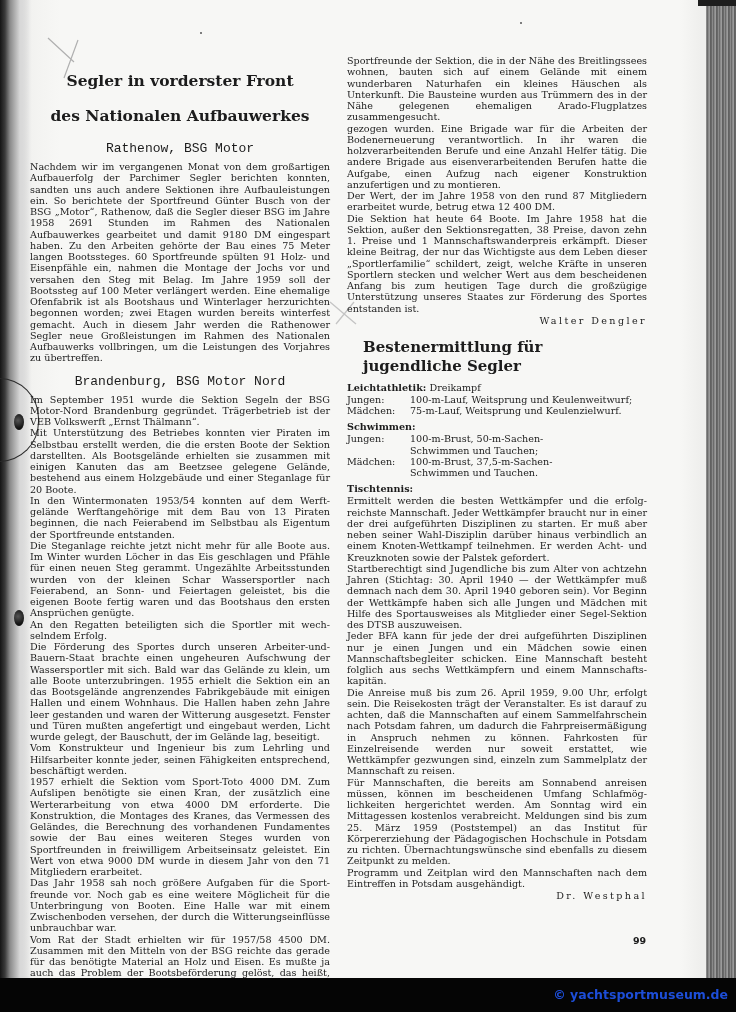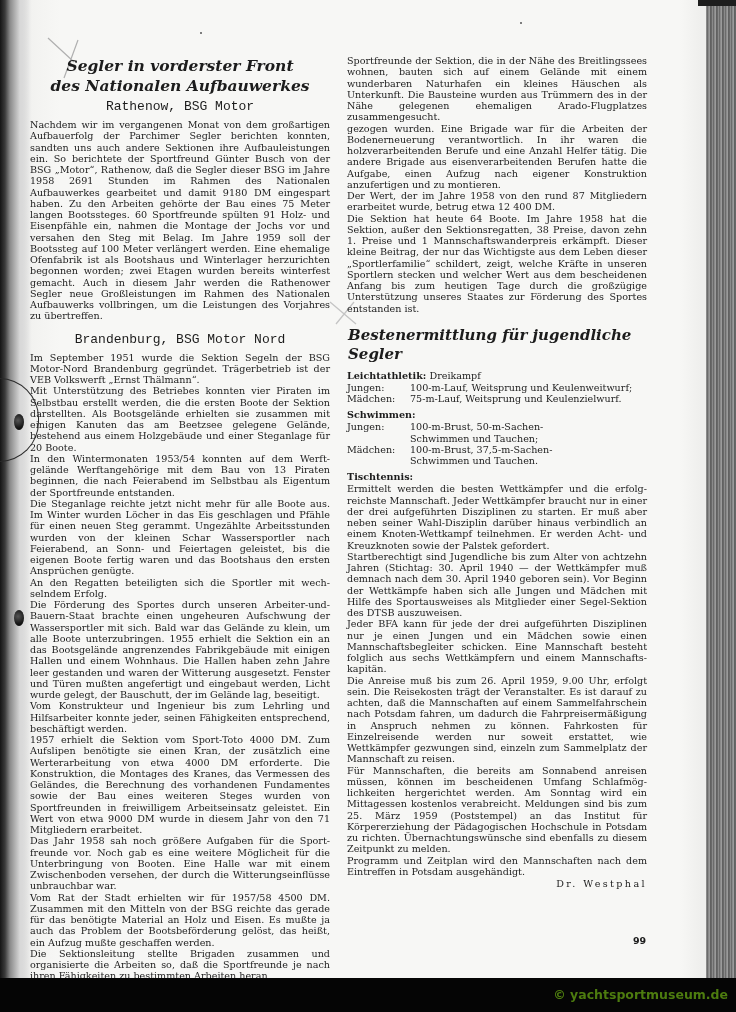--- a/index.html
+++ b/index.html
@@ -26,43 +26,43 @@
     background: #1e1e1e;
   }
   .col { position: absolute; top: 0; }
   .col-left { left: 30px; width: 300px; }
   .col-right { left: 347px; width: 300px; }
   p {
     margin: 0; font-size: 9.6px; line-height: 11.25px; text-align: justify;
     hyphens: manual;
   }
   .headline {
-    font-family: "DejaVu Serif", serif; font-style: italic;
-    font-size: 15.5px; line-height: 19px; text-align: center; margin: 1px;
+    font-family: "DejaVu Serif", serif; 
+    font-size: 15.5px; line-height: 19px; text-align: center; margin: 16px;
   }
   .subhead {
     font-family: Liberation Mono, monospace; font-size: 13px; line-height: 16px;
     text-align: center; margin: 6px 0 4px 0; font-weight: normal;
   }
   .signature {
     text-align: right; letter-spacing: 2.4px; font-size: 9.6px; margin-top: 1px;
   }
   .label-bold { font-weight: bold; font-size: 9.6px; line-height: 12px; margin-top: 5px; }
   .disc-row { display: flex; font-size: 9.6px; line-height: 11.25px; gap: 15px; }
   .disc-key { width: 48px; flex: none; }
   .disc-val { flex: 1; }
   .page-number {
     position: absolute; left: 633px; top: 935px; font-size: 9.5px; font-weight: bold;
     font-family: "DejaVu Sans", sans-serif;
   }
   .footer-bar {
     position: absolute; left: 0; top: 978px; width: 736px; height: 34px; background: #050505;
   }
   .copyright {
-    position: absolute; right: 8px; top: 987px; color: #4d7c0f;
+    position: absolute; right: 8px; top: 987px; color: #1d4ed8;
     font-family: "DejaVu Sans", sans-serif; font-size: 12.5px; font-weight: bold;
   }
   .pencil-mark { position: absolute; }
   .hole {
     position: absolute; width: 10px; height: 16px; border-radius: 50%;
     background: radial-gradient(circle at 40% 40%, #555 0, #1a1a1a 60%, #000 100%);
   }
   .wire {
     position: absolute; border: 1.5px solid #2a2a2a; border-left: none; border-radius: 0 40px 40px 0;
   }
@@ -108,20 +108,21 @@
     <p>Vom Rat der Stadt erhielten wir für 1957/58 4500 DM. Zusammen mit den Mitteln von der BSG reichte das gerade für das benötigte Material an Holz und Eisen. Es mußte ja auch das Problem der Bootsbeförderung gelöst, das heißt, ein Aufzug mußte geschaffen werden.</p>
     <p>Die Sektionsleitung stellte Brigaden zusammen und organisierte die Arbeiten so, daß die Sportfreunde je nach ihren Fähigkeiten zu bestimmten Arbeiten heran­</p>
   </div>
 
   <div class="col col-right">
     <div style="height:55px;"></div>
     <p>Sportfreunde der Sektion, die in der Nähe des Breit­lingssees wohnen, bauten sich auf einem Gelände mit einem wunderbaren Naturhafen ein kleines Häuschen als Unterkunft. Die Bausteine wurden aus Trümmern des in der Nähe gelegenen ehemaligen Arado-Flugplatzes zusammengesucht.</p>
     <p>gezogen wurden. Eine Brigade war für die Arbeiten der Bodenerneuerung verantwortlich. In ihr waren die holzverarbeitenden Berufe und eine Anzahl Helfer tätig. Die andere Brigade aus eisenverarbeitenden Berufen hatte die Aufgabe, einen Aufzug nach eigener Konstruk­tion anzufertigen und zu montieren.</p>
     <p>Der Wert, der im Jahre 1958 von den rund 87 Mitglie­dern erarbeitet wurde, betrug etwa 12 400 DM.</p>
     <p>Die Sektion hat heute 64 Boote. Im Jahre 1958 hat die Sektion, außer den Sektionsregatten, 38 Preise, davon zehn 1. Preise und 1 Mannschaftswanderpreis erkämpft. Dieser kleine Beitrag, der nur das Wichtigste aus dem Leben dieser „Sportlerfamilie“ schildert, zeigt, welche Kräfte in unseren Sportlern stecken und welcher Wert aus dem bescheidenen Anfang bis zum heutigen Tage durch die großzügige Unterstützung unseres Staates zur Förderung des Sportes entstanden ist.</p>
+    <div class="signature">Walter Dengler</div>
 
     <h1 class="headline" style="text-align:left; margin-top:12px; margin-bottom:6px; font-size:15px;">Bestenermittlung für jugendliche Segler</h1>
 
     <div>
       <div class="label-bold"><span>Leichtathletik:</span><span style="font-weight:normal"> Dreikampf</span></div>
       <div class="disc-row">
           <span class="disc-key">Jungen:</span>
           <span class="disc-val">100-m-Lauf, Weitsprung und Keulenweitwurf;</span>
         </div>
       <div class="disc-row">

